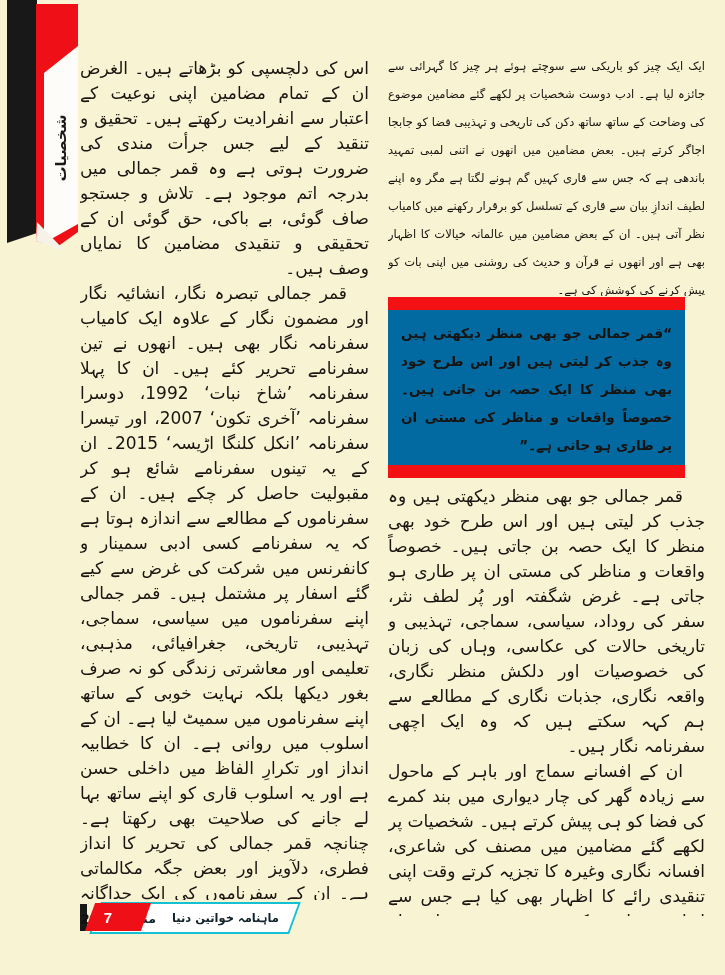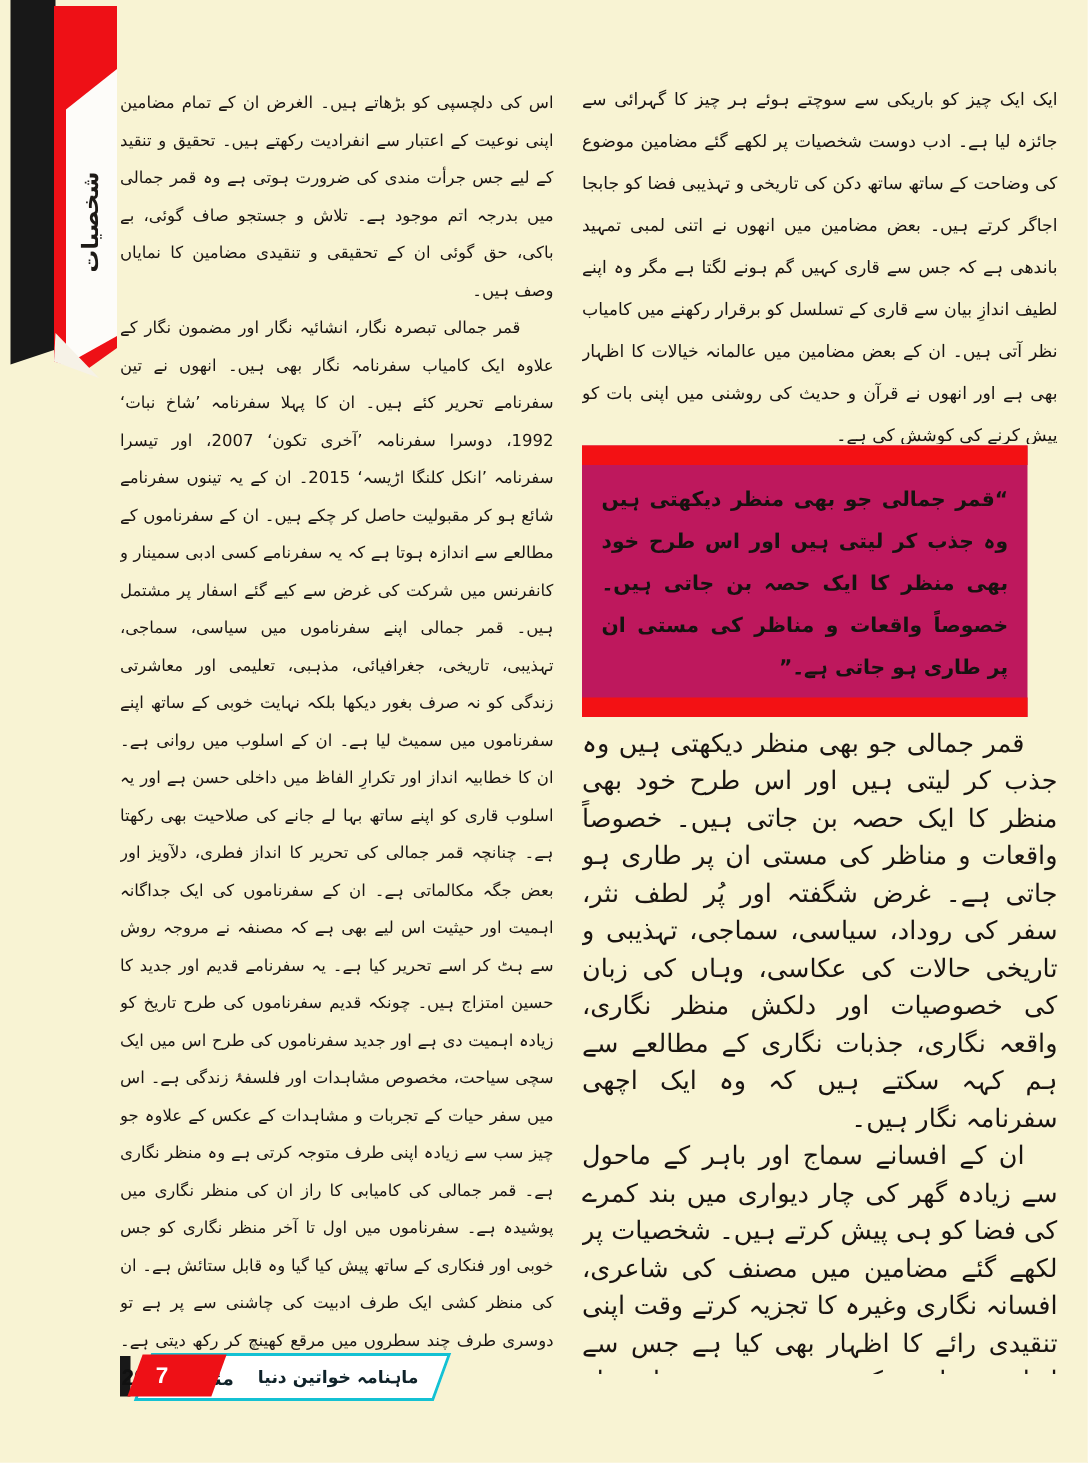--- a/index.html
+++ b/index.html
@@ -16,35 +16,35 @@
     text-align:justify;
     color:#1a1410;
     margin:0;
     font-family:"DejaVu Sans",sans-serif;
   }
   .indent{text-indent:22px;}
   .col-left{
     position:absolute;left:80px;top:56px;width:289px;height:844px;
     overflow:hidden;
   }
-  .col-left .para{font-size:11px;line-height:25px;}
+  .col-left .para{font-size:17px;line-height:25px;}
   .rc-p1{
     position:absolute;left:388px;top:52px;width:317px;height:244px;
     overflow:hidden;font-size:11.5px;line-height:28px;
   }
   .rc-rest{
     position:absolute;left:388px;top:484px;width:317px;height:432px;
     overflow:hidden;
   }
   .rc-rest .para{font-size:17px;line-height:25px;}
   
   .quote-box{
     position:absolute;left:388px;top:297px;width:297px;height:181px;
     box-sizing:border-box;
-    background:#be185d;
+    background:#0369a1;
     border-top:13px solid #f31114;
     border-bottom:13px solid #f31114;
     padding:9px 13px 5px 13px;
     overflow:hidden;
   }
   .quote-text{
     direction:rtl;text-align:justify;
     font-size:13.5px;line-height:28px;font-weight:700;color:#161310;
   }
   

